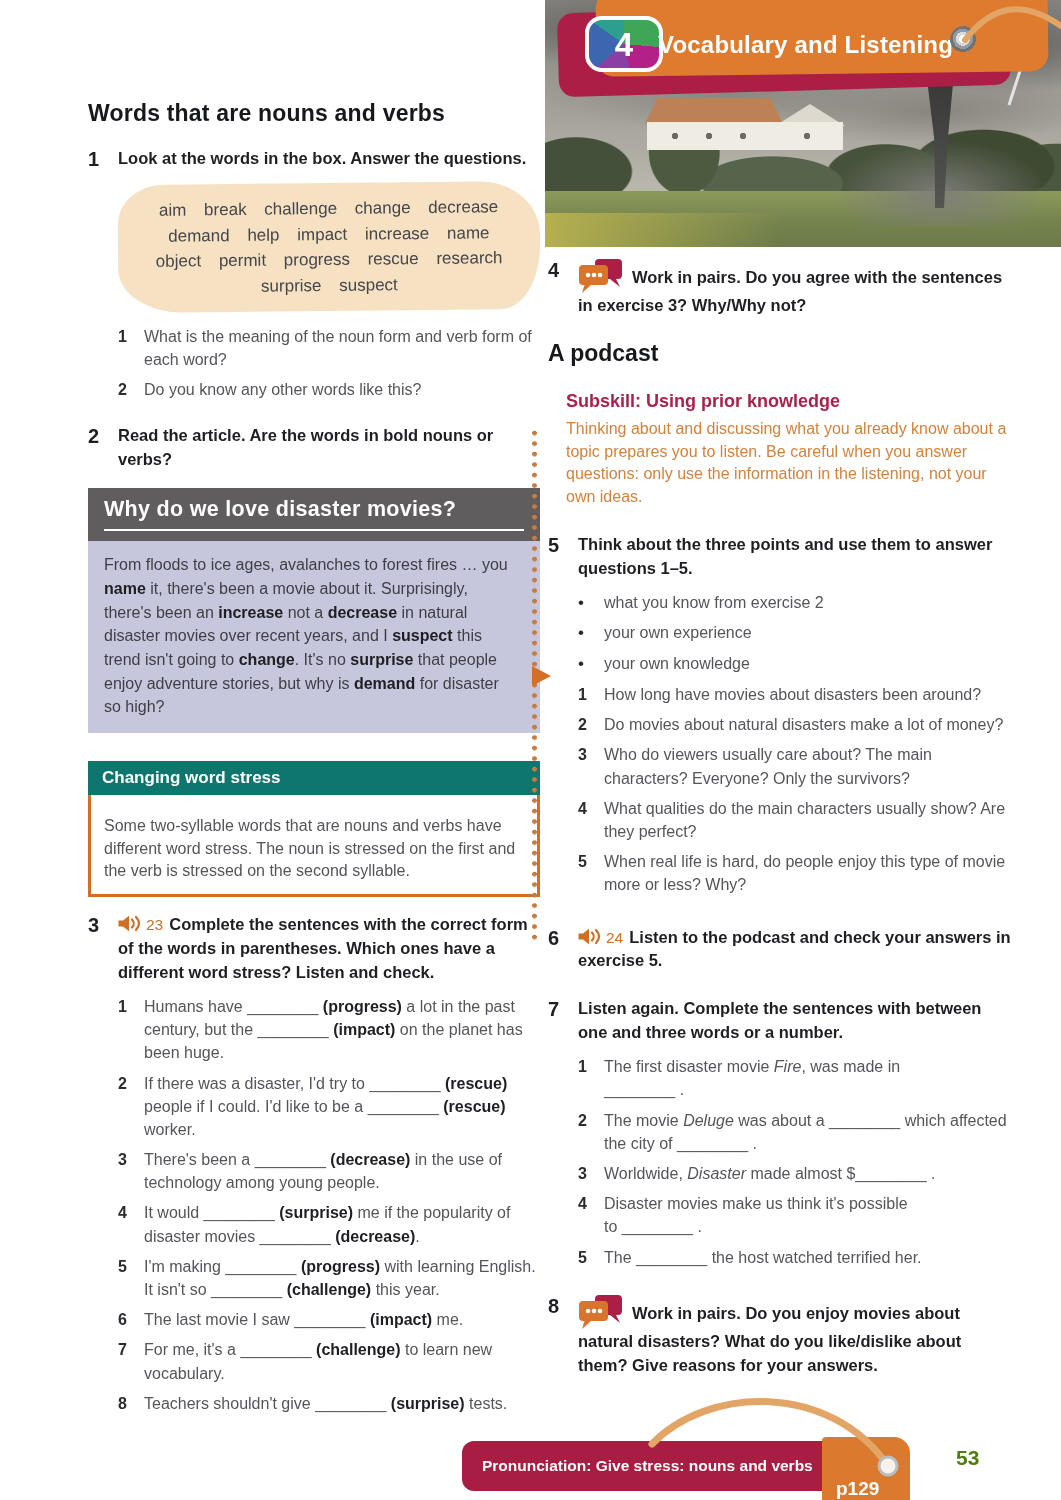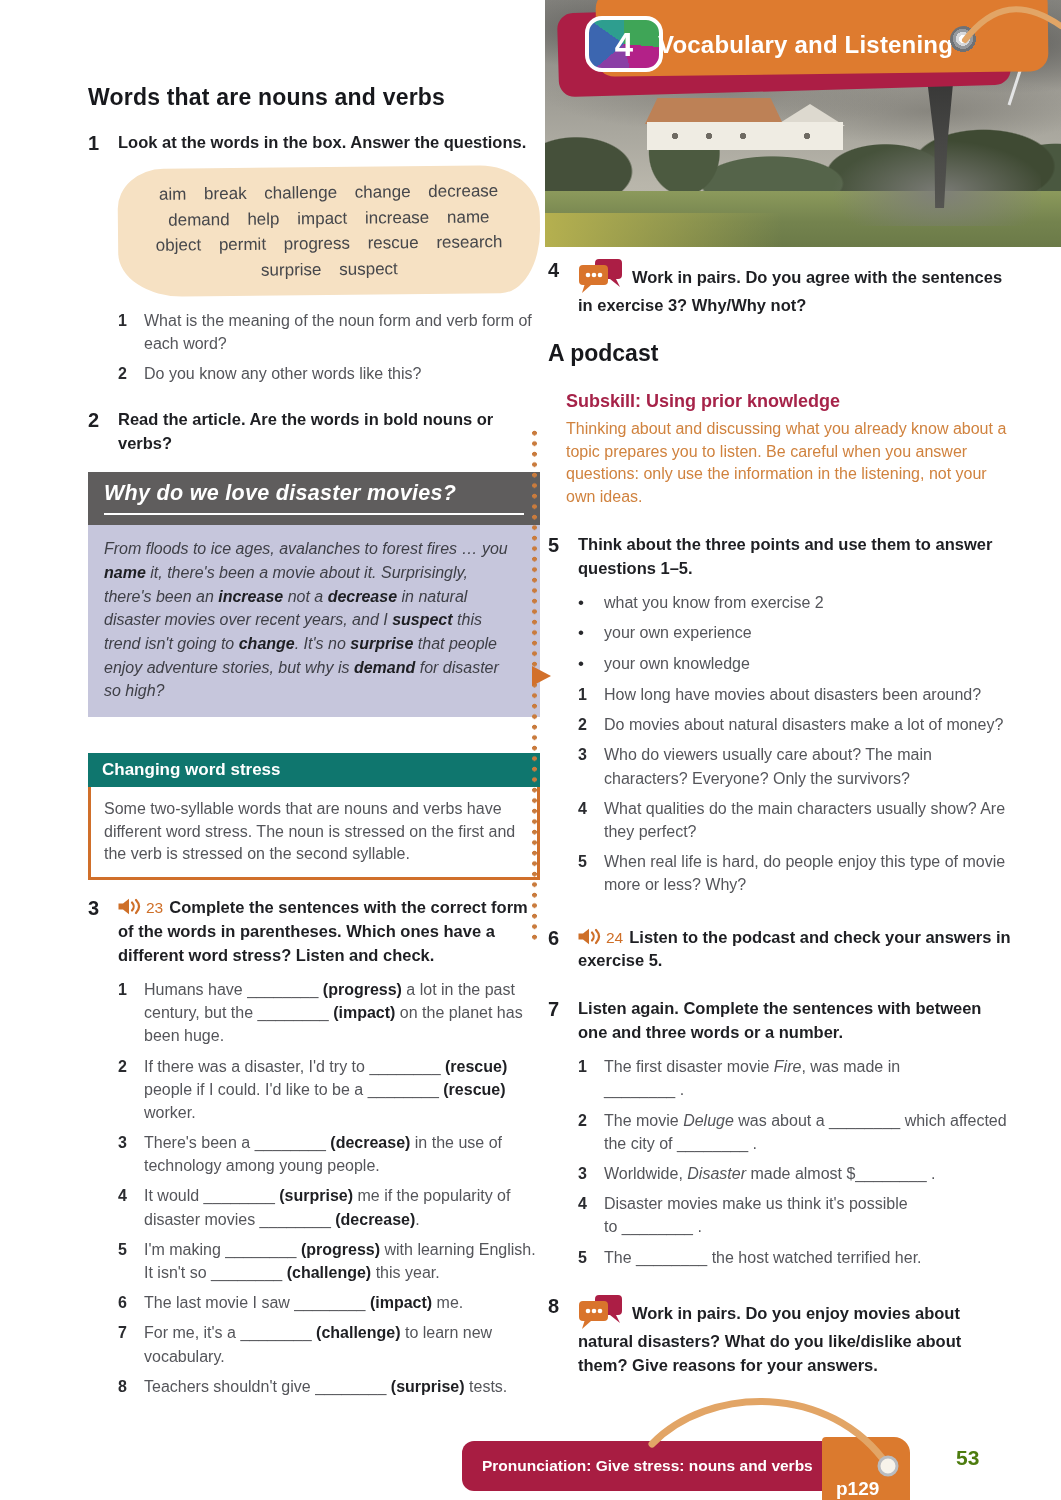--- a/index.html
+++ b/index.html
@@ -1,21 +1,21 @@
 <!DOCTYPE html>
 <html><head>
 <meta charset="utf-8">
 <style>
   html,body{margin:0;padding:0;background:#fff;}
   .page{position:relative;width:1061px;height:1500px;background:#fff;overflow:hidden;
         font-family:"Liberation Sans","DejaVu Sans",sans-serif;color:#1e1f23;}
 
   
   .col{position:absolute;}
-  .col-left{left:88px;top:84px;width:452px;}
+  .col-left{left:88px;top:100px;width:452px;}
   .col-right{left:548px;top:258px;width:466px;}
   .col-title{font-size:23px;font-weight:bold;color:#17181c;margin:0 0 20px 0;letter-spacing:.2px;}
   .ex{display:flex;margin-bottom:16px;}
   .ex-num{width:30px;flex:none;font-weight:bold;font-size:20px;color:#1e1f23;line-height:1.25;}
   .ex-body{flex:1;}
   .instr{font-weight:bold;color:#1e1f23;font-size:16.5px;line-height:1.45;}
   .qlist{margin-top:10px;}
   .q{display:flex;margin-bottom:7px;}
   .q-num{width:26px;flex:none;font-weight:bold;font-size:16px;color:#2a2b2f;line-height:1.45;}
   .q-dot{width:26px;flex:none;font-size:17px;color:#27282c;line-height:1.4;}
@@ -23,32 +23,32 @@
   .q-text b{color:#1e1f23;}
   .track{color:#ce6f28;font-size:15.5px;font-weight:normal;margin:0 6px 0 2px;}
   .spk{vertical-align:-2px;margin-right:2px;}
   .bub{vertical-align:-11px;margin-right:8px;}
 
   
   .word-box{background:#f6e1c3;border-radius:46px 60px 40px 64px/40px 52px 64px 44px;
             padding:13px 8px;margin:12px 0 14px 0;transform:rotate(-.6deg);}
   .wb-line{text-align:center;font-size:17px;color:#46474b;line-height:1.5;word-spacing:13px;}
 
-  .article{margin:4px 0 36px 0;font-style:italic;}
+  .article{margin:4px 0 28px 0;}
   .article-head{background:#5f5d5d;padding:9px 16px 2px 16px;}
   .article-title{color:#fff;font-weight:bold;font-size:21.5px;letter-spacing:.3px;}
   .article-rule{height:2px;background:#fff;margin:7px 0 8px 0;}
   .article-body{background:#c6c6dc;padding:12px 32px 14px 16px;font-size:16px;
                 color:#3e3f46;line-height:1.48;}
   .article-body b{color:#1e1f23;}
 
   .stress-box{margin:2px 0 16px 0;}
   .stress-head{background:#0f766e;color:#fff;font-weight:bold;font-size:17px;padding:7px 14px;}
   .stress-body{border:3px solid #d06f2a;border-top:none;background:#fff;color:#54555a;
-               font-size:16px;line-height:1.42;padding:11px 13px 11px 13px;}
+               font-size:16px;line-height:1.42;padding:20px 13px 11px 13px;}
 
   
   .podcast-title{font-size:23px;font-weight:bold;color:#17181c;margin:22px 0 24px 0;}
   .subskill{margin:0 0 24px 18px;}
   .subskill-title{color:#a62349;font-weight:bold;font-size:18px;margin-bottom:6px;}
   .subskill-body{color:#d0823e;font-size:16px;line-height:1.42;}
   .subskill-arrow{position:absolute;left:-16px;top:408px;width:0;height:0;
       border-top:10px solid transparent;border-bottom:10px solid transparent;
       border-left:19px solid #d2702a;}
   .dotted-sep{position:absolute;left:532px;top:430px;width:5px;height:514px;

